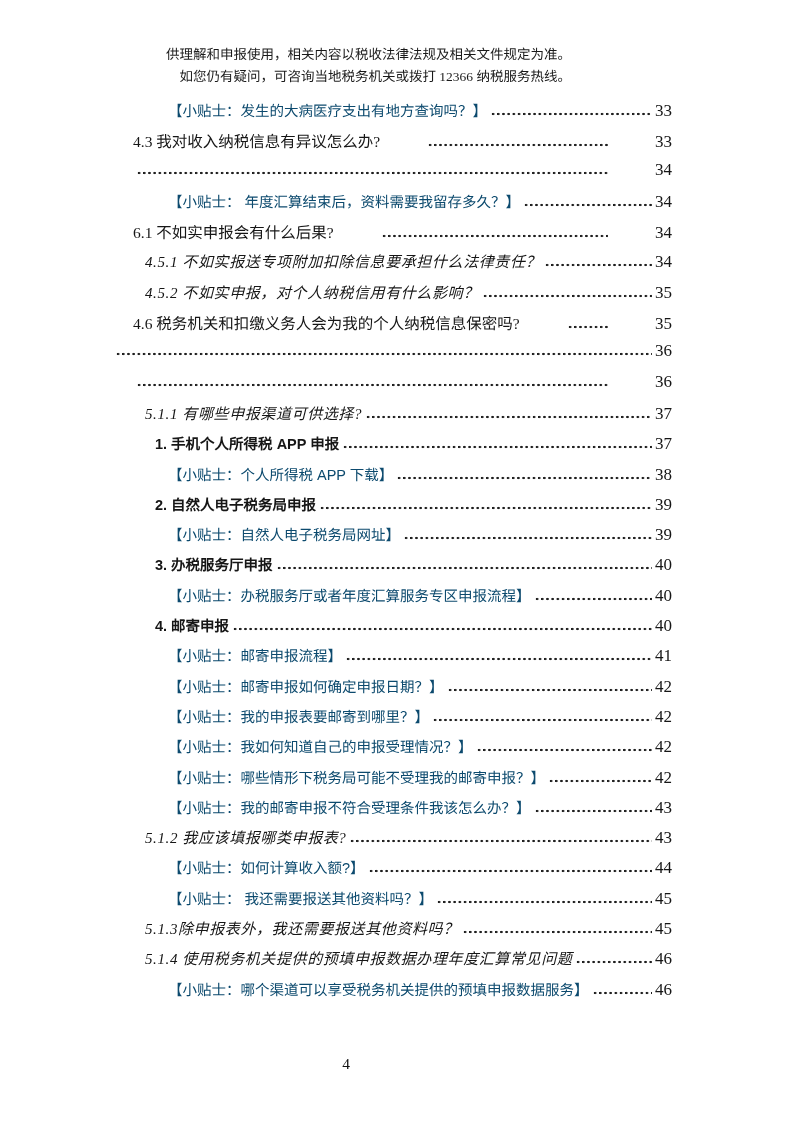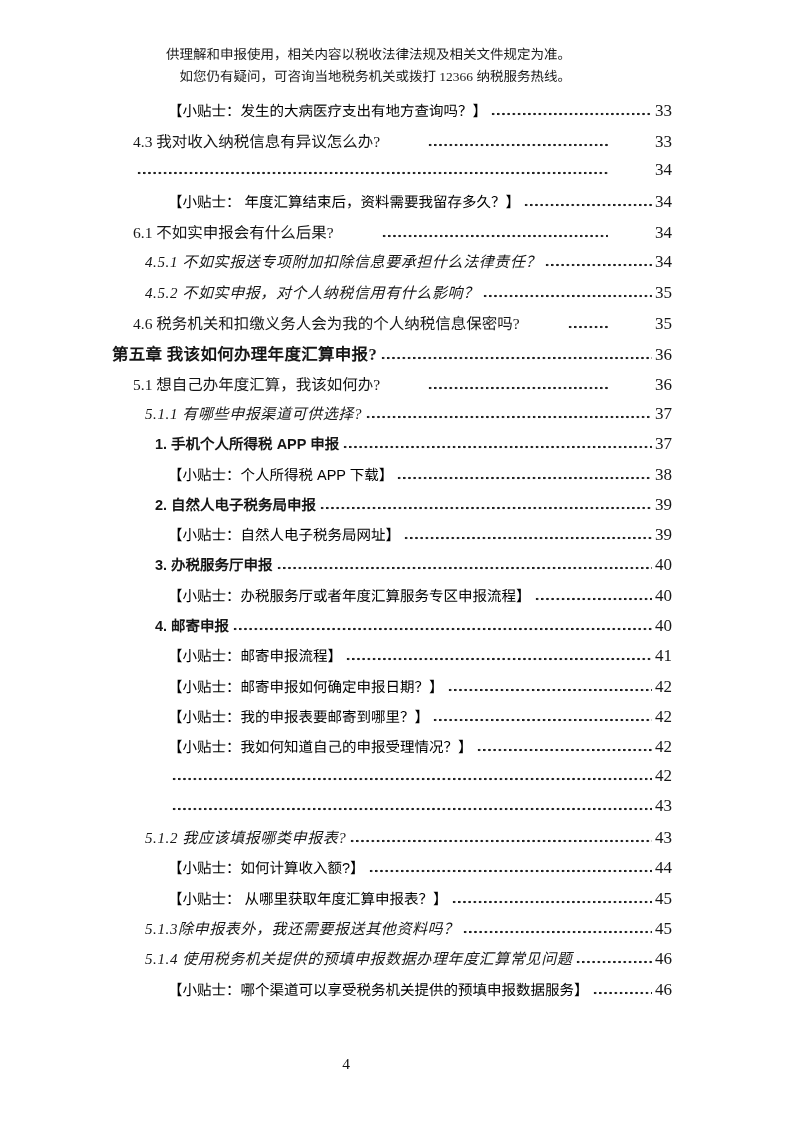--- a/index.html
+++ b/index.html
@@ -37,21 +37,21 @@
   
   .lv-chapter{padding-left:0;}
   .lv-chapter .toc-title{font-weight:700;font-size:16.5px;letter-spacing:.3px;}
   .lv-section{padding-left:21px;gap:44px;}
   .lv-section .toc-title{font-size:15.5px;}
   .lv-subsection{padding-left:33px;}
   .lv-subsection .toc-title{font-style:italic;font-size:15px;letter-spacing:.6px;}
   .lv-item{padding-left:43px;}
   .lv-item .toc-title{font-family:"Liberation Sans","DejaVu Sans",sans-serif;font-weight:700;font-size:14.5px;}
   .lv-tip{padding-left:56px;}
-  .lv-tip .toc-title{font-family:"Liberation Sans","DejaVu Sans",sans-serif;font-size:14.5px;color:#000000;}
+  .lv-tip .toc-title{font-family:"Liberation Sans","DejaVu Sans",sans-serif;font-size:14.5px;color:#0c4a6e;}
   .doc-footer{
     position:absolute;top:1055px;left:0;width:100%;
     text-align:center;font-size:15.5px;color:#111;
   }
 </style>
 </head>
 <body>
 
 <div class="page">
 
@@ -95,26 +95,24 @@
         <span class="toc-title">4.5.2 不如实申报，对个人纳税信用有什么影响？</span>
         <span class="leader"></span>
         <span class="toc-page">35</span>
       </div>
     <div class="toc-row lv-section">
         <span class="toc-title">4.6 税务机关和扣缴义务人会为我的个人纳税信息保密吗?</span>
         <span class="leader"></span>
         <span class="toc-page">35</span>
       </div>
     <div class="toc-row lv-chapter">
-        <span class="toc-title">第五章 我该如何办理年度汇算申报?</span>
         <span class="leader"></span>
         <span class="toc-page">36</span>
       </div>
     <div class="toc-row lv-section">
-        <span class="toc-title">5.1 想自己办年度汇算，我该如何办?</span>
         <span class="leader"></span>
         <span class="toc-page">36</span>
       </div>
     <div class="toc-row lv-subsection">
         <span class="toc-title">5.1.1 有哪些申报渠道可供选择?</span>
         <span class="leader"></span>
         <span class="toc-page">37</span>
       </div>
     <div class="toc-row lv-item">
         <span class="toc-title">1. 手机个人所得税 APP 申报</span>
@@ -165,39 +163,41 @@
         <span class="toc-title">【小贴士：我的申报表要邮寄到哪里？】</span>
         <span class="leader"></span>
         <span class="toc-page">42</span>
       </div>
     <div class="toc-row lv-tip">
         <span class="toc-title">【小贴士：我如何知道自己的申报受理情况？】</span>
         <span class="leader"></span>
         <span class="toc-page">42</span>
       </div>
     <div class="toc-row lv-tip">
-        <span class="leader"></span>
-        <span class="toc-page">42</span>
-      </div>
-    <div class="toc-row lv-tip">
+        <span class="toc-title">【小贴士：哪些情形下税务局可能不受理我的邮寄申报？】</span>
+        <span class="leader"></span>
+        <span class="toc-page">42</span>
+      </div>
+    <div class="toc-row lv-tip">
+        <span class="toc-title">【小贴士：我的邮寄申报不符合受理条件我该怎么办？】</span>
         <span class="leader"></span>
         <span class="toc-page">43</span>
       </div>
     <div class="toc-row lv-subsection">
         <span class="toc-title">5.1.2 我应该填报哪类申报表?</span>
         <span class="leader"></span>
         <span class="toc-page">43</span>
       </div>
     <div class="toc-row lv-tip">
         <span class="toc-title">【小贴士：如何计算收入额?】</span>
         <span class="leader"></span>
         <span class="toc-page">44</span>
       </div>
     <div class="toc-row lv-tip">
-        <span class="toc-title">【小贴士： 从哪里获取年度汇算申报表？】</span>
+        <span class="toc-title">【小贴士： 我还需要报送其他资料吗？】</span>
         <span class="leader"></span>
         <span class="toc-page">45</span>
       </div>
     <div class="toc-row lv-subsection">
         <span class="toc-title">5.1.3除申报表外，我还需要报送其他资料吗？</span>
         <span class="leader"></span>
         <span class="toc-page">45</span>
       </div>
     <div class="toc-row lv-subsection">
         <span class="toc-title">5.1.4 使用税务机关提供的预填申报数据办理年度汇算常见问题</span>

